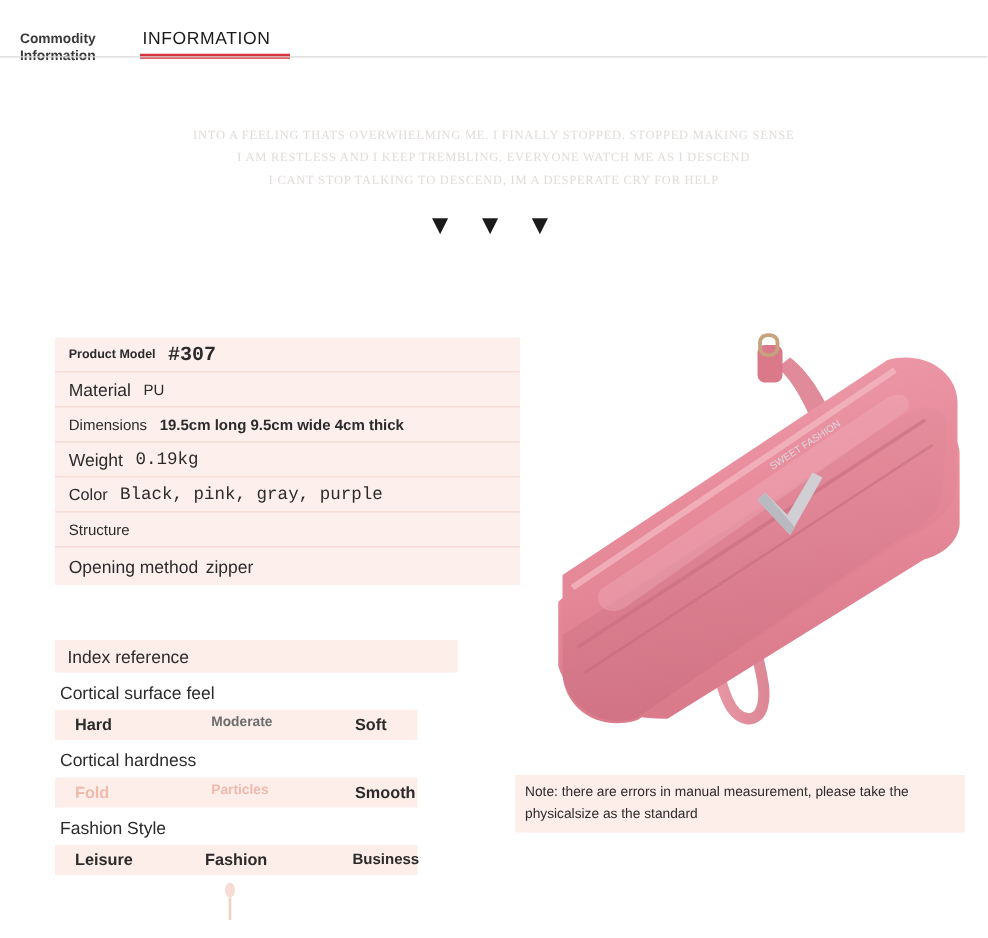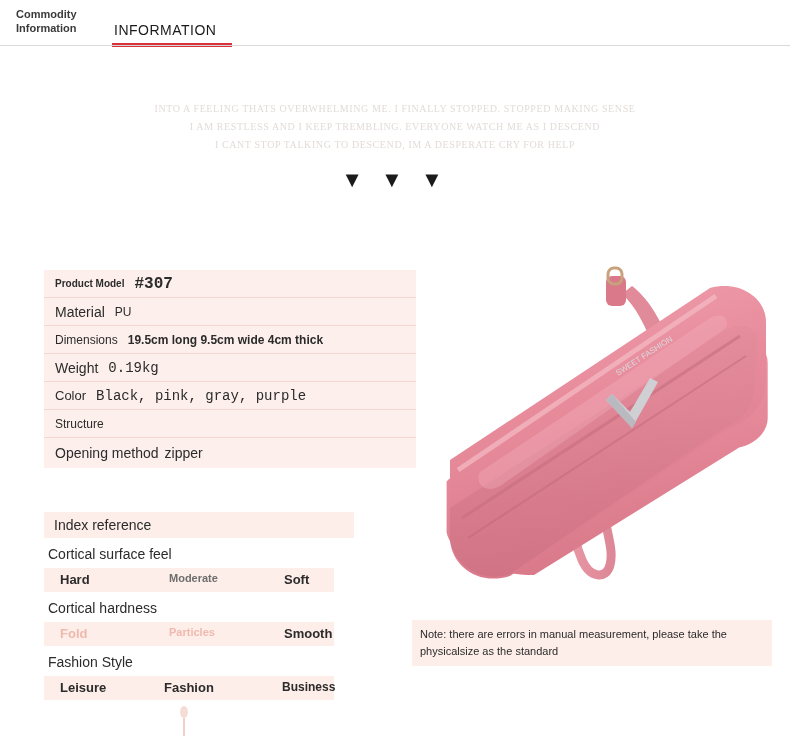--- a/index.html
+++ b/index.html
@@ -17,21 +17,21 @@
   }
 
   
   .header {
     position: relative;
     height: 48px;
   }
   .header-left {
     position: absolute;
     left: 16px;
-    top: 7px;
+    top: 24px;
     font-size: 11px;
     line-height: 14px;
     font-weight: bold;
     color: #3a3a3a;
     width: 90px;
   }
   .header-center {
     position: absolute;
     left: 114px;
     top: 22px;
@@ -131,21 +131,21 @@
     position: absolute;
     left: 44px;
     top: 512px;
     width: 340px;
   }
   .index-title {
     display: block;
     background: #fdeee9;
     font-size: 14px;
     color: #2b2b2b;
-    padding: 5px 0 5px 10px;
+    padding: 5px 12px 5px 10px;
     width: 300px;
   }
   .index-label {
     font-size: 14px;
     color: #2b2b2b;
     padding: 8px 0 4px 4px;
   }
   .scale {
     position: relative;
     background: #fdeee9;

